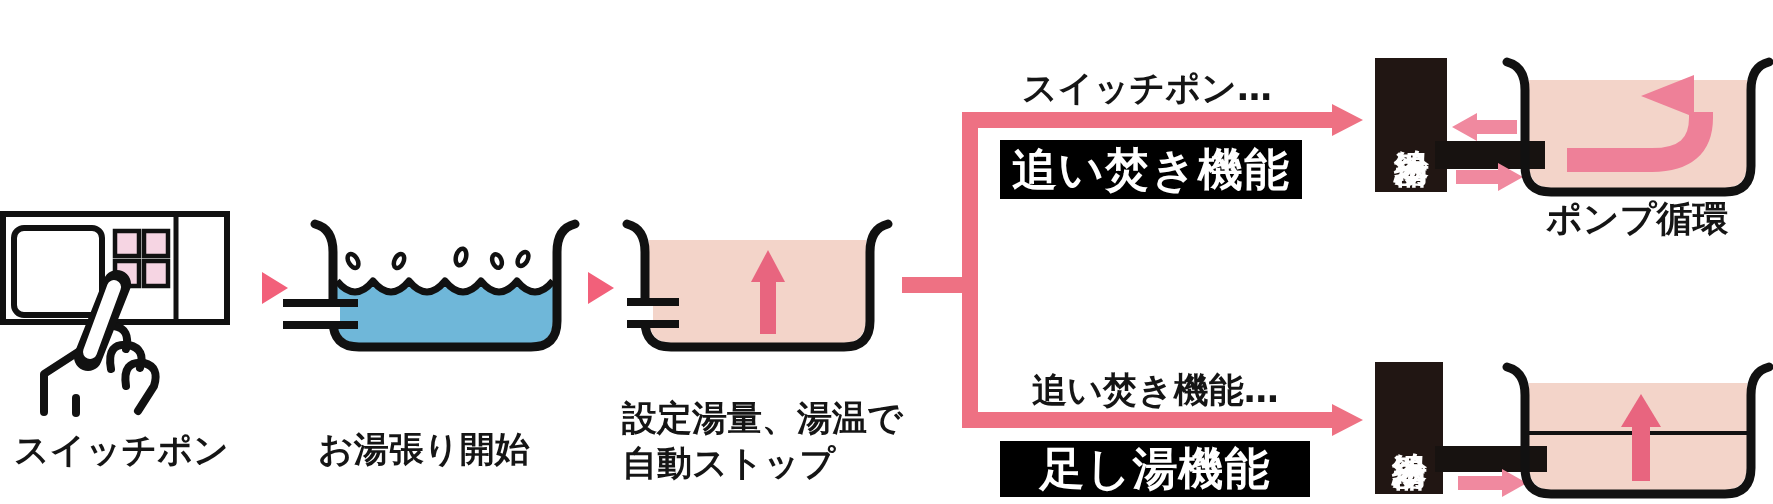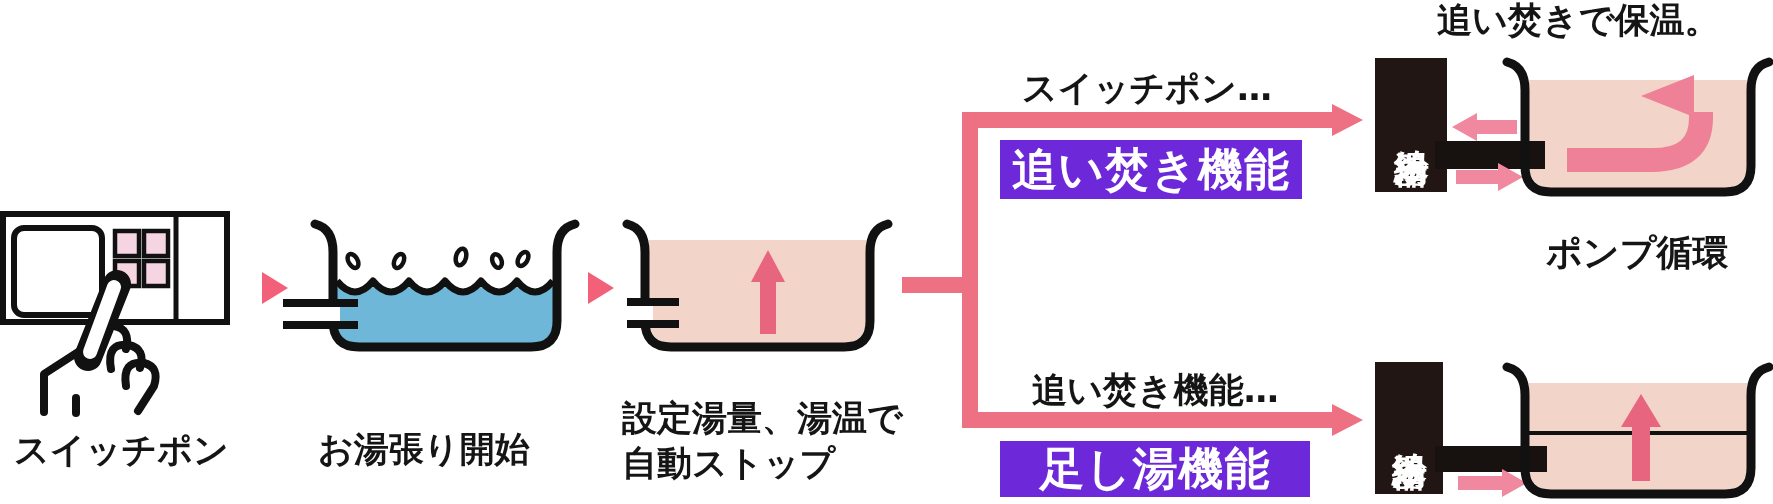--- a/index.html
+++ b/index.html
@@ -2,22 +2,22 @@
 <html><head>
 <meta charset="utf-8">
 <style>
   html,body{margin:0;padding:0;background:#fff;}
   .stage{position:relative;width:1773px;height:504px;background:#fff;overflow:hidden;
          font-family:"DejaVu Sans",sans-serif;}
   .abs{position:absolute;}
   .lbl{position:absolute;font-weight:bold;font-size:35px;line-height:1.15;
        color:#151515;white-space:nowrap;}
   .lbl-sm{font-size:33px;}
-  .caption{font-size:36px;margin-top:34px;}
-  .feature{position:absolute;background:#6d28d9;color:#fff;font-weight:bold;
+  .caption{font-size:36px;}
+  .feature{position:absolute;background:#000000;color:#fff;font-weight:bold;
            font-size:45px;display:flex;align-items:center;justify-content:center;
            white-space:nowrap;letter-spacing:1px;}
   .heater{position:absolute;background:#211613;color:#fff;font-weight:bold;
           font-size:35px;letter-spacing:2px;writing-mode:vertical-rl;
           text-orientation:upright;display:flex;align-items:center;justify-content:center;}
   svg{display:block;}
 </style>
 </head>
 <body>
 
@@ -95,21 +95,20 @@
     <rect x="902" y="277" width="62" height="16"></rect>
     <rect x="962" y="112" width="16" height="316"></rect>
     <rect x="962" y="112" width="372" height="16"></rect>
     <rect x="962" y="412" width="372" height="16"></rect>
     <polygon points="1332,104 1332,136 1363,120"></polygon>
     <polygon points="1332,404 1332,436 1363,420"></polygon>
   </svg>
 
   <div class="lbl" style="left:1022px;top:68px">スイッチポン…</div>
   <div class="feature" style="left:1000px;top:140px;width:302px;height:59px">追い焚き機能</div>
-  <div class="lbl" style="left:1437px;top:0px">追い焚きで保温。</div>
 
   <div class="heater" style="left:1375px;top:58px;width:72px;height:134px">給湯器</div>
   <svg class="abs" style="left:1428px;top:55px" width="345" height="185" viewBox="1428 55 345 185">
     <path d="M1529,80 L1747,80 L1747,164 Q1747,188 1723,188 L1553,188 Q1529,188 1529,164 Z" fill="#f3d4c9"></path>
     <rect x="1435" y="141" width="110" height="28" fill="#171210"></rect>
     <g fill="#f0899f">
       <rect x="1477" y="120" width="40" height="14"></rect>
       <polygon points="1477,113 1477,141 1452,127"></polygon>
     </g>
     <g fill="#f0899f">

